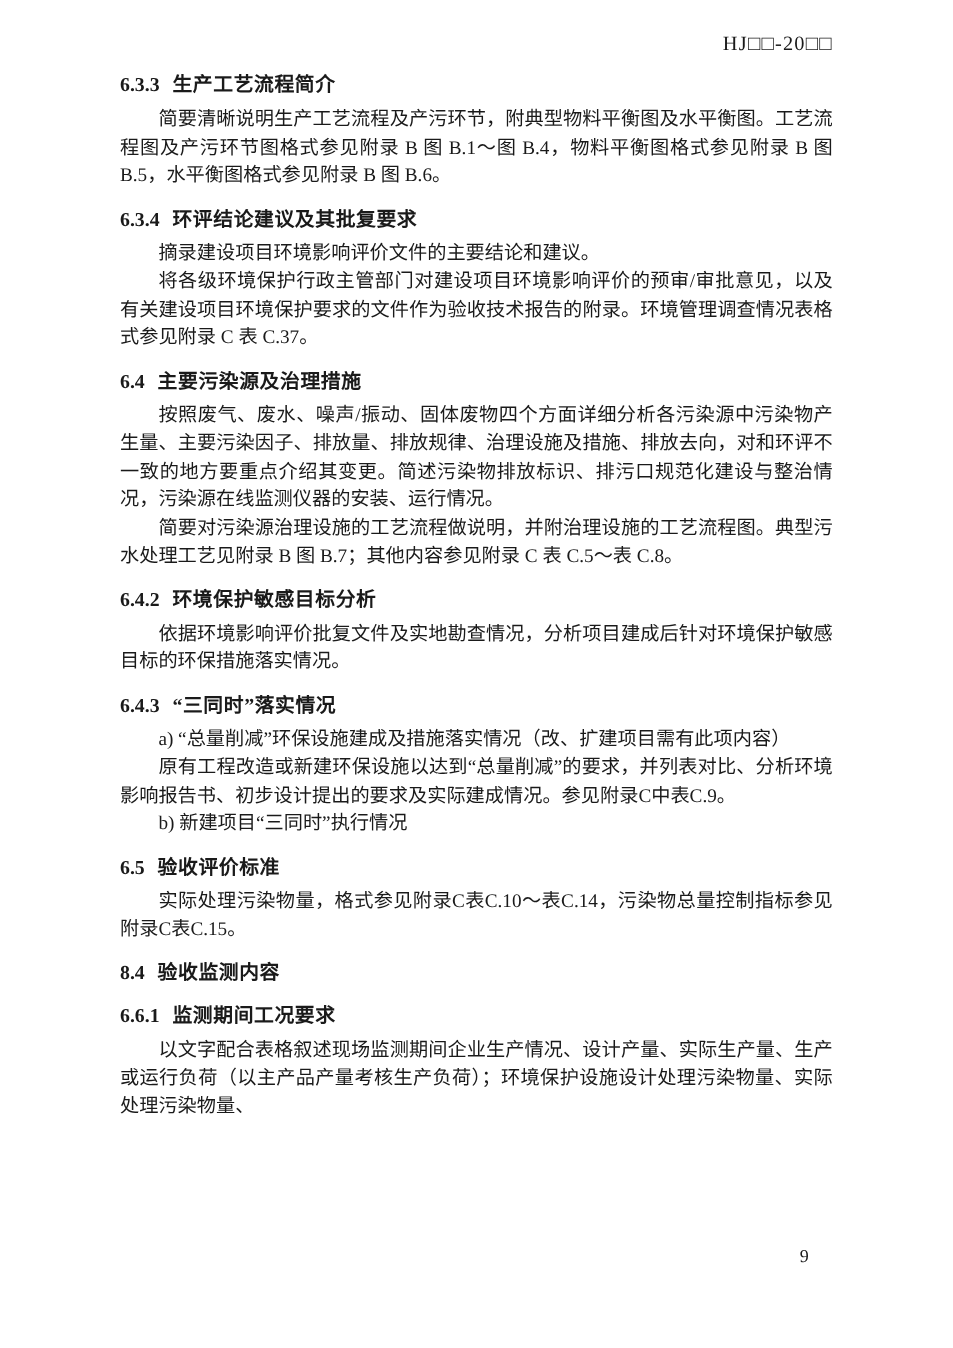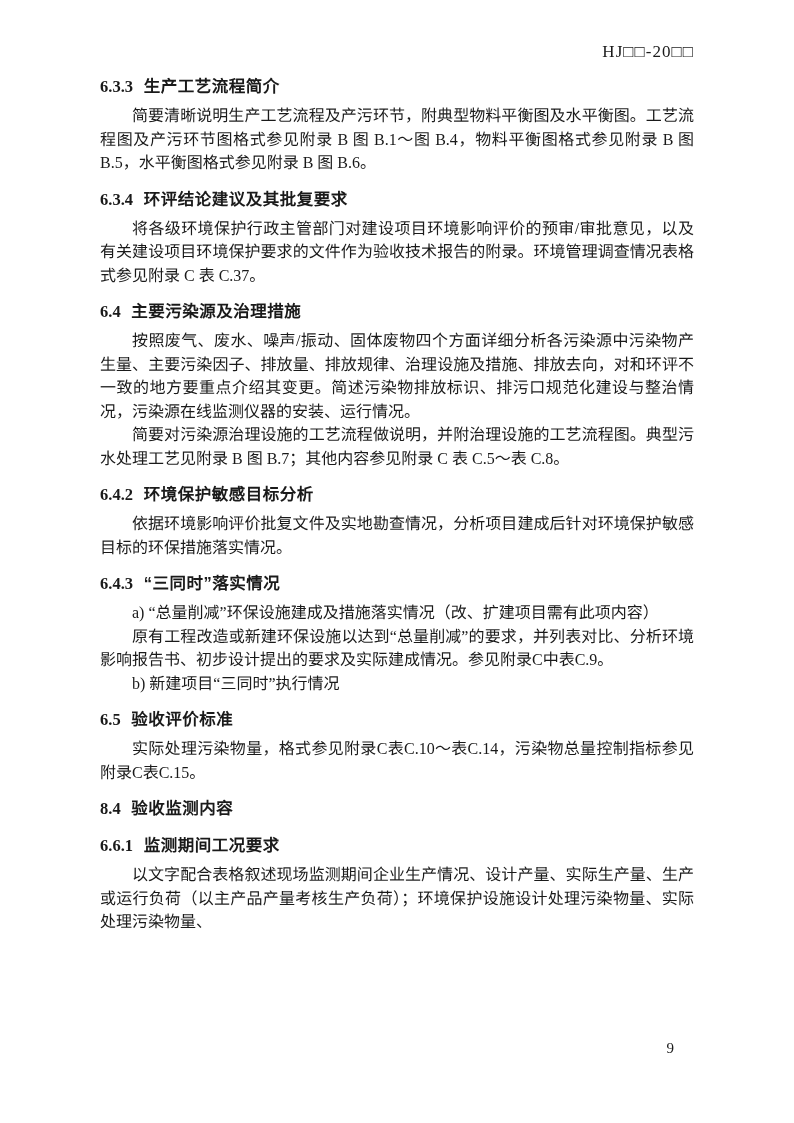--- a/index.html
+++ b/index.html
@@ -7,21 +7,21 @@
     padding: 0;
     background: #ffffff;
   }
   .page {
     position: relative;
     width: 794px;
     height: 1123px;
     margin: 0 auto;
     background: #ffffff;
     box-sizing: border-box;
-    padding: 42px 100px 0 100px;
+    padding: 27px 100px 0 100px;
     overflow: hidden;
     color: #1a1a1a;
     font-family: "Liberation Serif", "DejaVu Serif", serif;
   }
   .doc-header {
     text-align: right;
     font-size: 17px;
     line-height: 20px;
     height: 20px;
     letter-spacing: 1px;
@@ -31,21 +31,21 @@
     font-weight: bold;
     line-height: 24px;
     margin: 12px 0 5px 0;
   }
   h3.sec-heading .h-num {
     font-family: "Liberation Serif", "DejaVu Serif", serif;
     margin-right: 0.65em;
     margin-top: 17px;
   }
   h3.sec-heading .h-title {
-    font-family: Liberation Sans, sans-serif;
+    font-family: Liberation Serif, serif;
     letter-spacing: 0.5px;
   }
   p.body-para {
     font-size: 16px;
     line-height: 23.5px;
     margin: 0;
     text-align: justify;
     text-indent: 2em;
   }
   p.list-item {
@@ -70,20 +70,21 @@
   <div class="doc-header">HJ□□-20□□</div>
 
   <h3 class="sec-heading">
     <span class="h-num">6.3.3</span><span class="h-title">生产工艺流程简介</span>
   </h3>
   <p class="body-para">简要清晰说明生产工艺流程及产污环节，附典型物料平衡图及水平衡图。工艺流程图及产污环节图格式参见附录 B 图 B.1～图 B.4，物料平衡图格式参见附录 B 图 B.5，水平衡图格式参见附录 B 图 B.6。</p>
 
   <h3 class="sec-heading">
     <span class="h-num">6.3.4</span><span class="h-title">环评结论建议及其批复要求</span>
   </h3>
+  <p class="body-para">摘录建设项目环境影响评价文件的主要结论和建议。</p>
   <p class="body-para">将各级环境保护行政主管部门对建设项目环境影响评价的预审/审批意见，以及有关建设项目环境保护要求的文件作为验收技术报告的附录。环境管理调查情况表格式参见附录 C 表 C.37。</p>
 
   <h3 class="sec-heading">
     <span class="h-num">6.4</span><span class="h-title">主要污染源及治理措施</span>
   </h3>
 
   <p class="body-para">按照废气、废水、噪声/振动、固体废物四个方面详细分析各污染源中污染物产生量、主要污染因子、排放量、排放规律、治理设施及措施、排放去向，对和环评不一致的地方要重点介绍其变更。简述污染物排放标识、排污口规范化建设与整治情况，污染源在线监测仪器的安装、运行情况。</p>
   <p class="body-para">简要对污染源治理设施的工艺流程做说明，并附治理设施的工艺流程图。典型污水处理工艺见附录 B 图 B.7；其他内容参见附录 C 表 C.5～表 C.8。</p>
 
   <h3 class="sec-heading">

